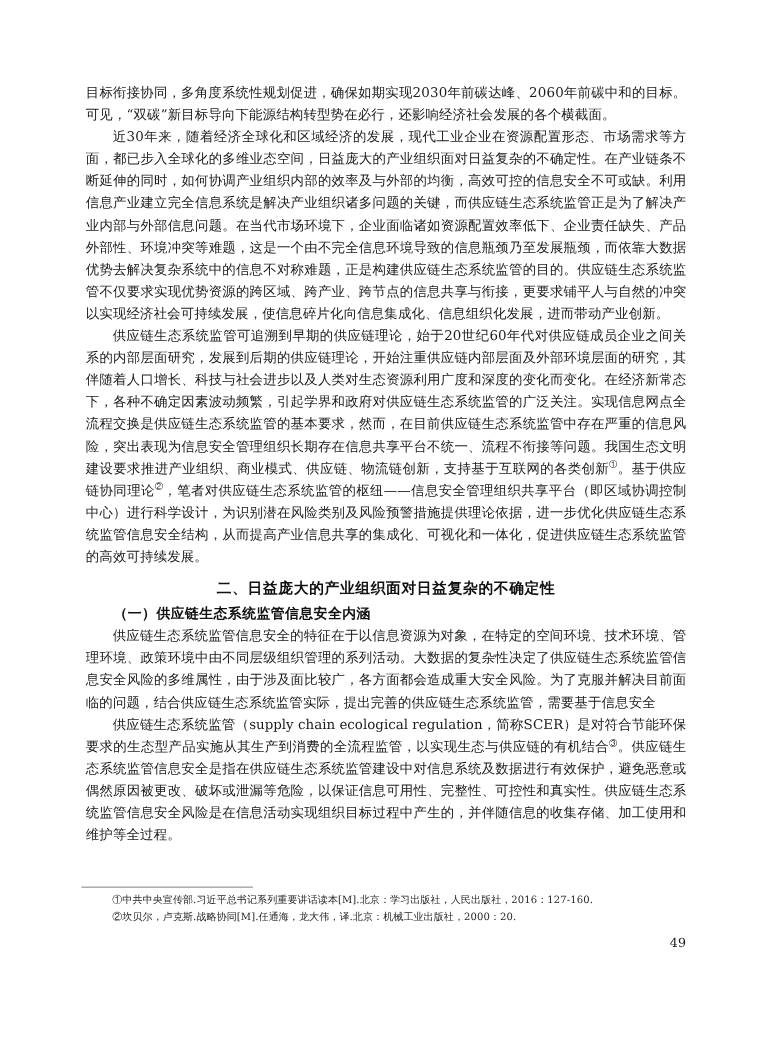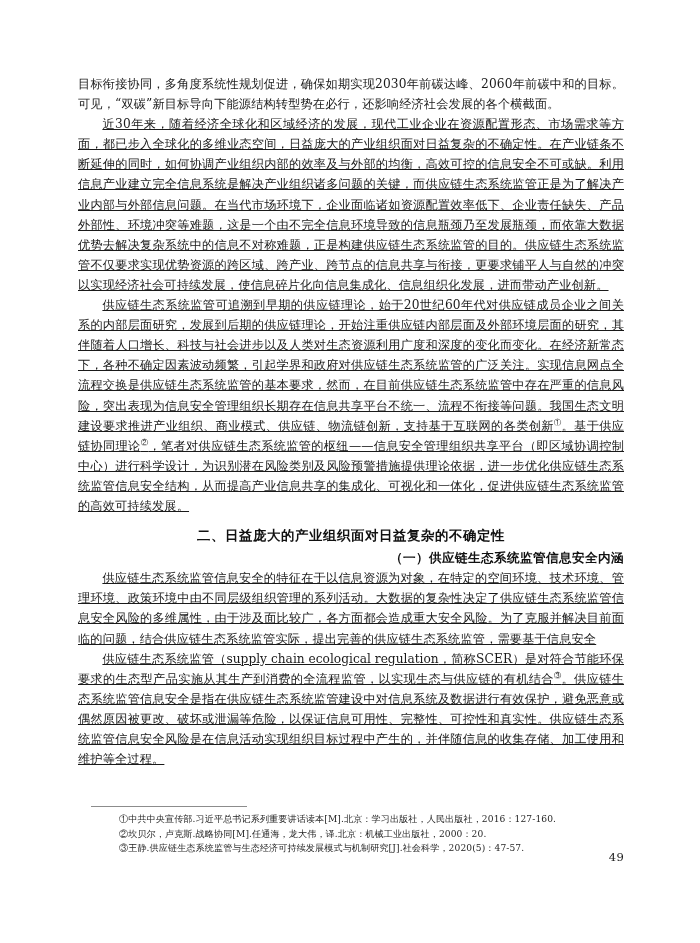--- a/index.html
+++ b/index.html
@@ -29,59 +29,58 @@
     font-size: 12.2px;
     line-height: 20.1px;
     text-align: justify;
     text-justify: inter-character;
     letter-spacing: 0.15px;
     text-indent: 0;
     color: #1a1a1a;
   }
   p.body-par.indent {
     text-indent: 2em;
-    text-decoration: underline;
   }
   h2.section-heading {
     margin: 0;
     font-size: 13.4px;
     line-height: 20.1px;
     font-weight: bold;
     text-align: center;
     letter-spacing: 0.6px;
     font-family: "DejaVu Sans", "Liberation Sans", sans-serif;
     color: #111111;
   }
   h3.sub-heading {
     margin: 0;
     font-size: 12.6px;
     line-height: 20.1px;
     font-weight: bold;
-    text-align: right;
+    text-align: left;
     text-indent: 2em;
     letter-spacing: 0.4px;
     font-family: "DejaVu Sans", "Liberation Sans", sans-serif;
     color: #111111;
   }
   .spacer-heading-top { height: 10px; }
   .spacer-heading-bottom { height: 2px; }
 
   .latin {
     font-family: "DejaVu Serif", "Liberation Serif", serif;
     letter-spacing: 0;
   }
   sup.fn-ref {
     font-size: 0.62em;
     vertical-align: super;
     line-height: 0;
   }
 
   .footnote-zone {
     position: absolute;
-    left: 77px;
+    left: 60px;
     top: 806px;
     width: 546px;
   }
   .footnote-rule {
     width: 156px;
     height: 0;
     border-top: 1px solid #8c8c8c;
     margin: 0 0 5px 14px;
   }
   .footnote-list {
@@ -131,19 +130,18 @@
 
     <p class="body-par indent"><span>供应链生态系统监管（</span><span class="latin">supply chain ecological regulation</span><span>，简称SCER）是对符合节能环保要求的生态型产品实施从其生产到消费的全流程监管，以实现生态与供应链的有机结合</span><sup class="fn-ref">③</sup><span>。供应链生态系统监管信息安全是指在供应链生态系统监管建设中对信息系统及数据进行有效保护，避免恶意或偶然原因被更改、破坏或泄漏等危险，以保证信息可用性、完整性、可控性和真实性。供应链生态系统监管信息安全风险是在信息活动实现组织目标过程中产生的，并伴随信息的收集存储、加工使用和维护等全过程。</span></p>
 
   </div>
 
   <div class="footnote-zone">
     <div class="footnote-rule"></div>
     <ul class="footnote-list">
       <li class="footnote-item"><span>①</span><span>中共中央宣传部.习近平总书记系列重要讲话读本[M].北京：学习出版社，人民出版社，2016：127-160.</span></li>
       <li class="footnote-item"><span>②</span><span>坎贝尔，卢克斯.战略协同[M].任通海，龙大伟，译.北京：机械工业出版社，2000：20.</span></li>
-      <li class="footnote-item"><span>③</span><span>王静.供应链生态系统监管与生态经济可持续发展模式与机制研究[J].社会科学，2020(5)：47-57.</span></li>
     </ul>
   </div>
 
   <div class="page-number">49</div>
 
 </div>
 
 </body></html>

